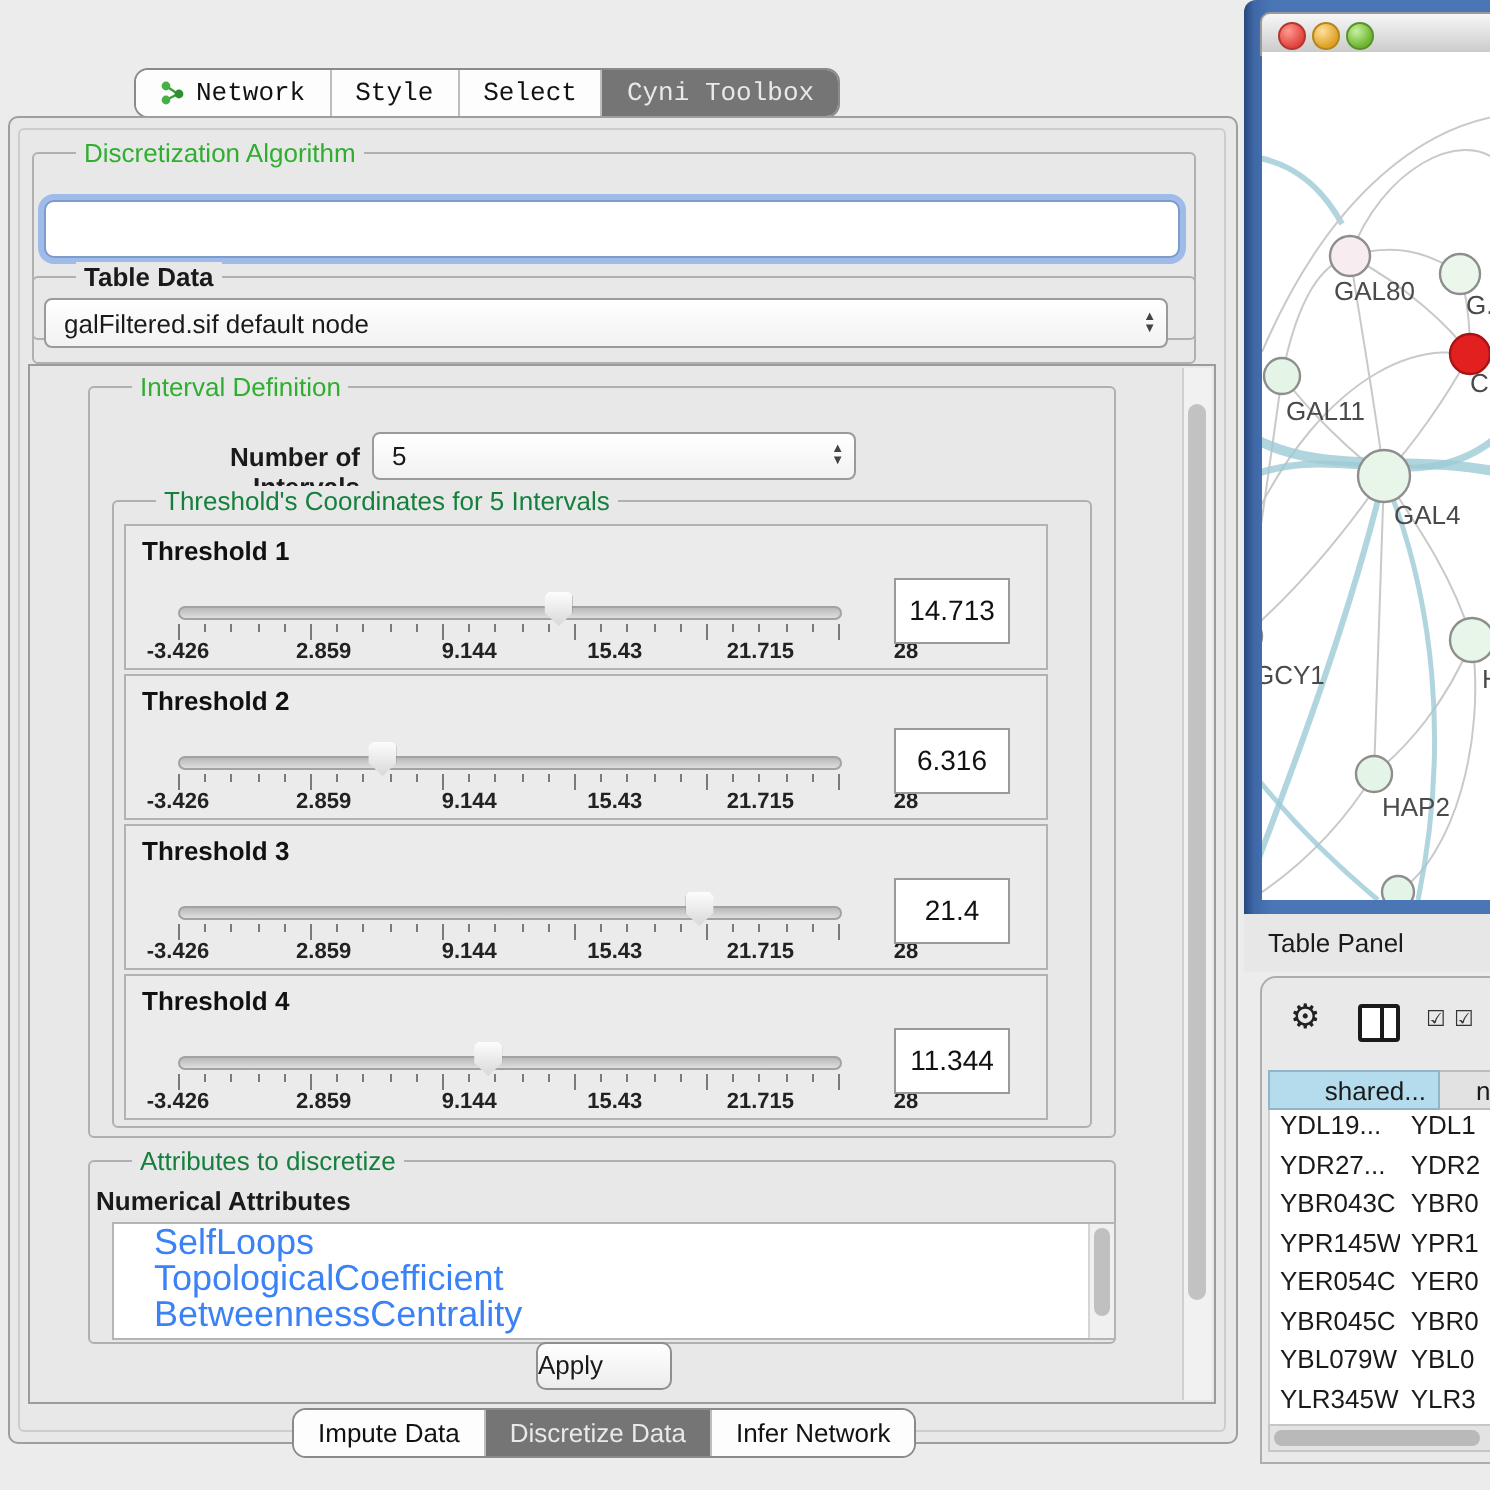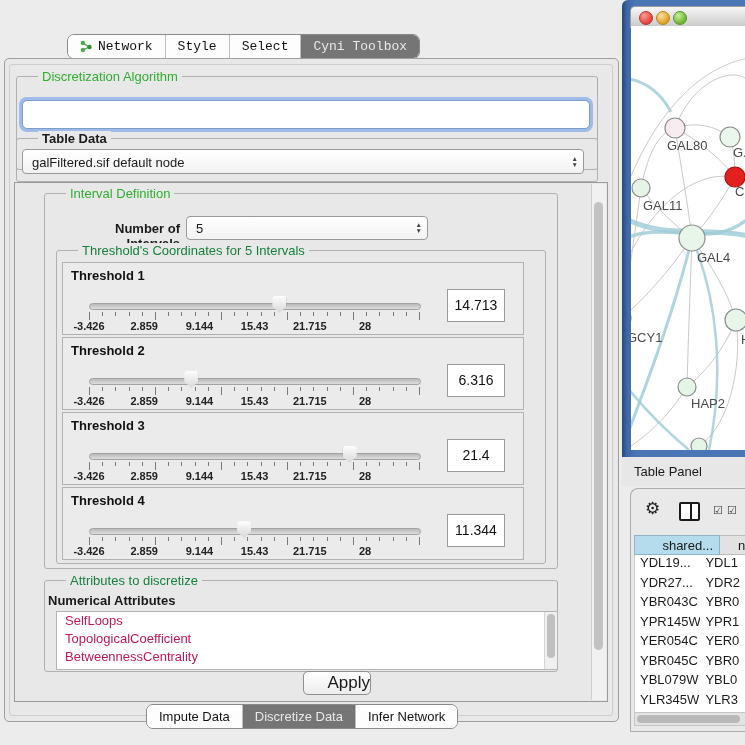--- a/index.html
+++ b/index.html
@@ -66,34 +66,34 @@
   .thr-label{position:absolute;left:8px;top:5px;font-weight:bold;font-size:13px;color:#111;}
   .slider{position:absolute;left:26px;top:0;width:330px;height:100%;}
   .track{position:absolute;left:0;top:40px;width:330px;height:5px;border:1px solid #a2a2a2;border-radius:4px;
          background:linear-gradient(#b9b9b9,#dedede);}
   .thumb{position:absolute;top:33px;width:14px;height:17px;background:linear-gradient(#fdfdfd,#d8d8d8);
          clip-path:polygon(50% 100%,0 62%,0 12%,14% 0,86% 0,100% 12%,100% 62%);
          filter:drop-shadow(0 0 1px #777);}
   .ticks{position:absolute;left:0;top:49px;width:330px;height:9px;}
   .ticks i{position:absolute;top:0;width:1px;height:4px;background:#7a7a7a;}
   .ticks i.major{height:8px;}
-  .scale{position:absolute;left:0;top:57px;width:276px;height:12px;}
+  .scale{position:absolute;left:0;top:57px;width:364px;height:12px;}
   .scale span{position:absolute;transform:translateX(-50%);font-size:11px;font-weight:bold;color:#222;white-space:nowrap;}
   .valbox{position:absolute;left:384px;top:26px;width:56px;height:31px;background:#fff;border:1px solid #9a9a9a;
           font-size:14px;text-align:center;line-height:31px;color:#111;}
 
   .attr-group{left:44px;top:580px;width:512px;height:90px;}
   .attr-title{left:48px;top:593px;font-weight:bold;font-size:13px;}
   .attr-list{left:56px;top:611px;width:500px;height:57px;background:#fff;border:1px solid #b5b5b5;overflow:hidden;}
-  .attr-item{font-size:13px;line-height:18px;padding-left:8px;white-space:nowrap;color:#be185d;}
+  .attr-item{font-size:18px;line-height:18px;padding-left:20px;white-space:nowrap;color:#3b82f6;}
   .attr-scroll{position:absolute;right:0;top:0;bottom:0;width:12px;background:#f0f0f0;border-left:1px solid #d5d5d5;}
   .attr-scroll .vthumb{position:absolute;left:2px;top:2px;width:8px;height:44px;background:#c0c0c0;border-radius:4px;}
 
   .apply-btn{left:268px;top:671px;width:66px;height:22px;background:linear-gradient(#ffffff,#ececec);
-             border:1px solid #8f8f8f;border-radius:5px;font-size:17px;text-align:right;line-height:22px;margin-left:35px;}
+             border:1px solid #8f8f8f;border-radius:5px;font-size:13px;text-align:left;line-height:22px;}
 
   
   .net-frame{left:622px;top:0;width:123px;height:457px;border-radius:6px 0 0 0;
              background:linear-gradient(90deg,#27477e 0px,#3f67a6 5px,#4a76b6 14px,#4a76b6 100%);}
   .net-titlebar{left:630px;top:6px;width:115px;height:20px;background:linear-gradient(#f7f7f7,#c9c9c9);
                 border-radius:5px 0 0 0;border:1px solid #9a9a9a;border-right:none;}
   .light{position:absolute;top:4px;width:12px;height:12px;border-radius:50%;}
   .light.red{left:8px;background:radial-gradient(circle at 35% 30%,#ff9a90,#e0443e 70%);border:1px solid #b5352f;}
   .light.yellow{left:25px;background:radial-gradient(circle at 35% 30%,#ffe0a0,#dfa023 70%);border:1px solid #b5861c;}
   .light.green{left:42px;background:radial-gradient(circle at 35% 30%,#c7f0a0,#6db52f 70%);border:1px solid #58922a;}

